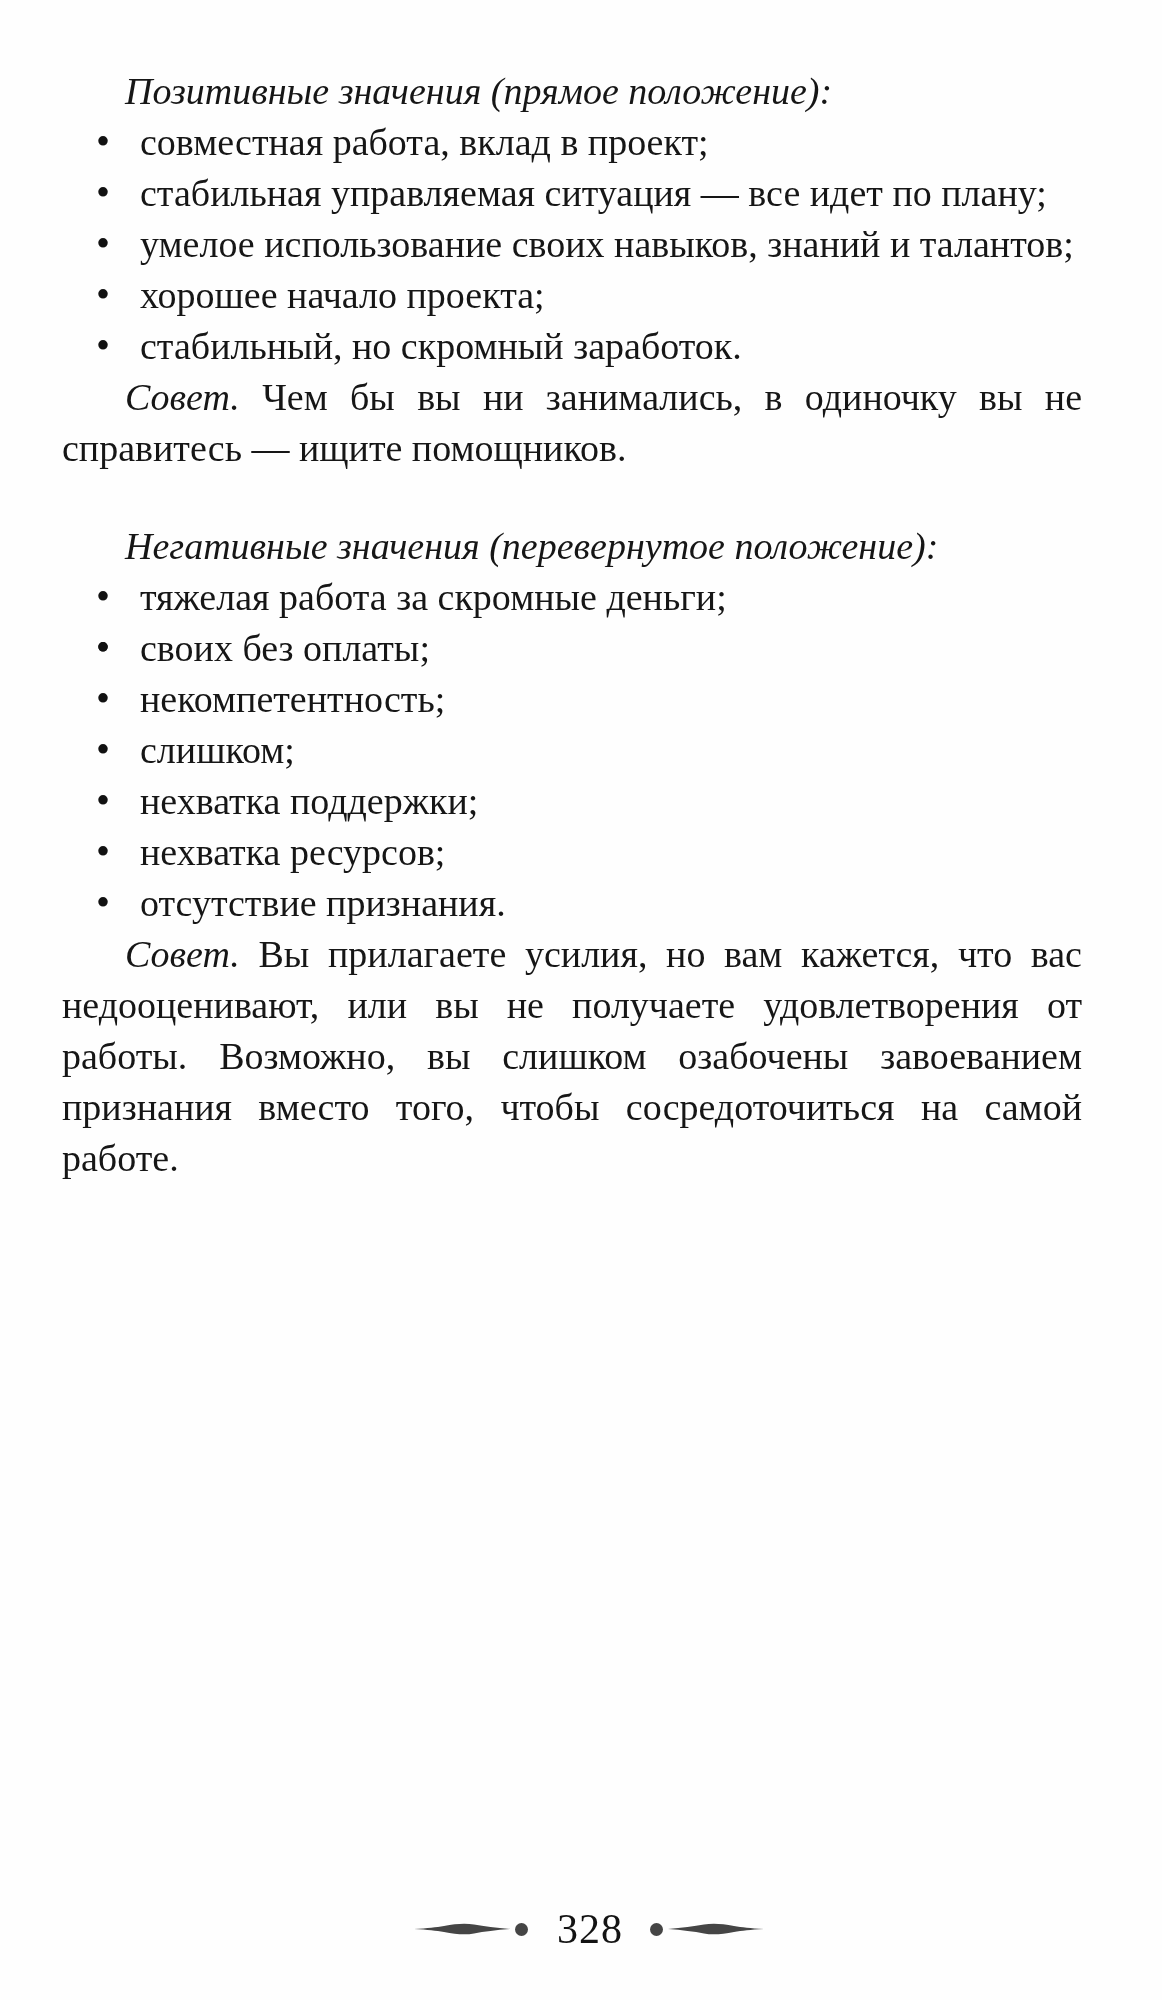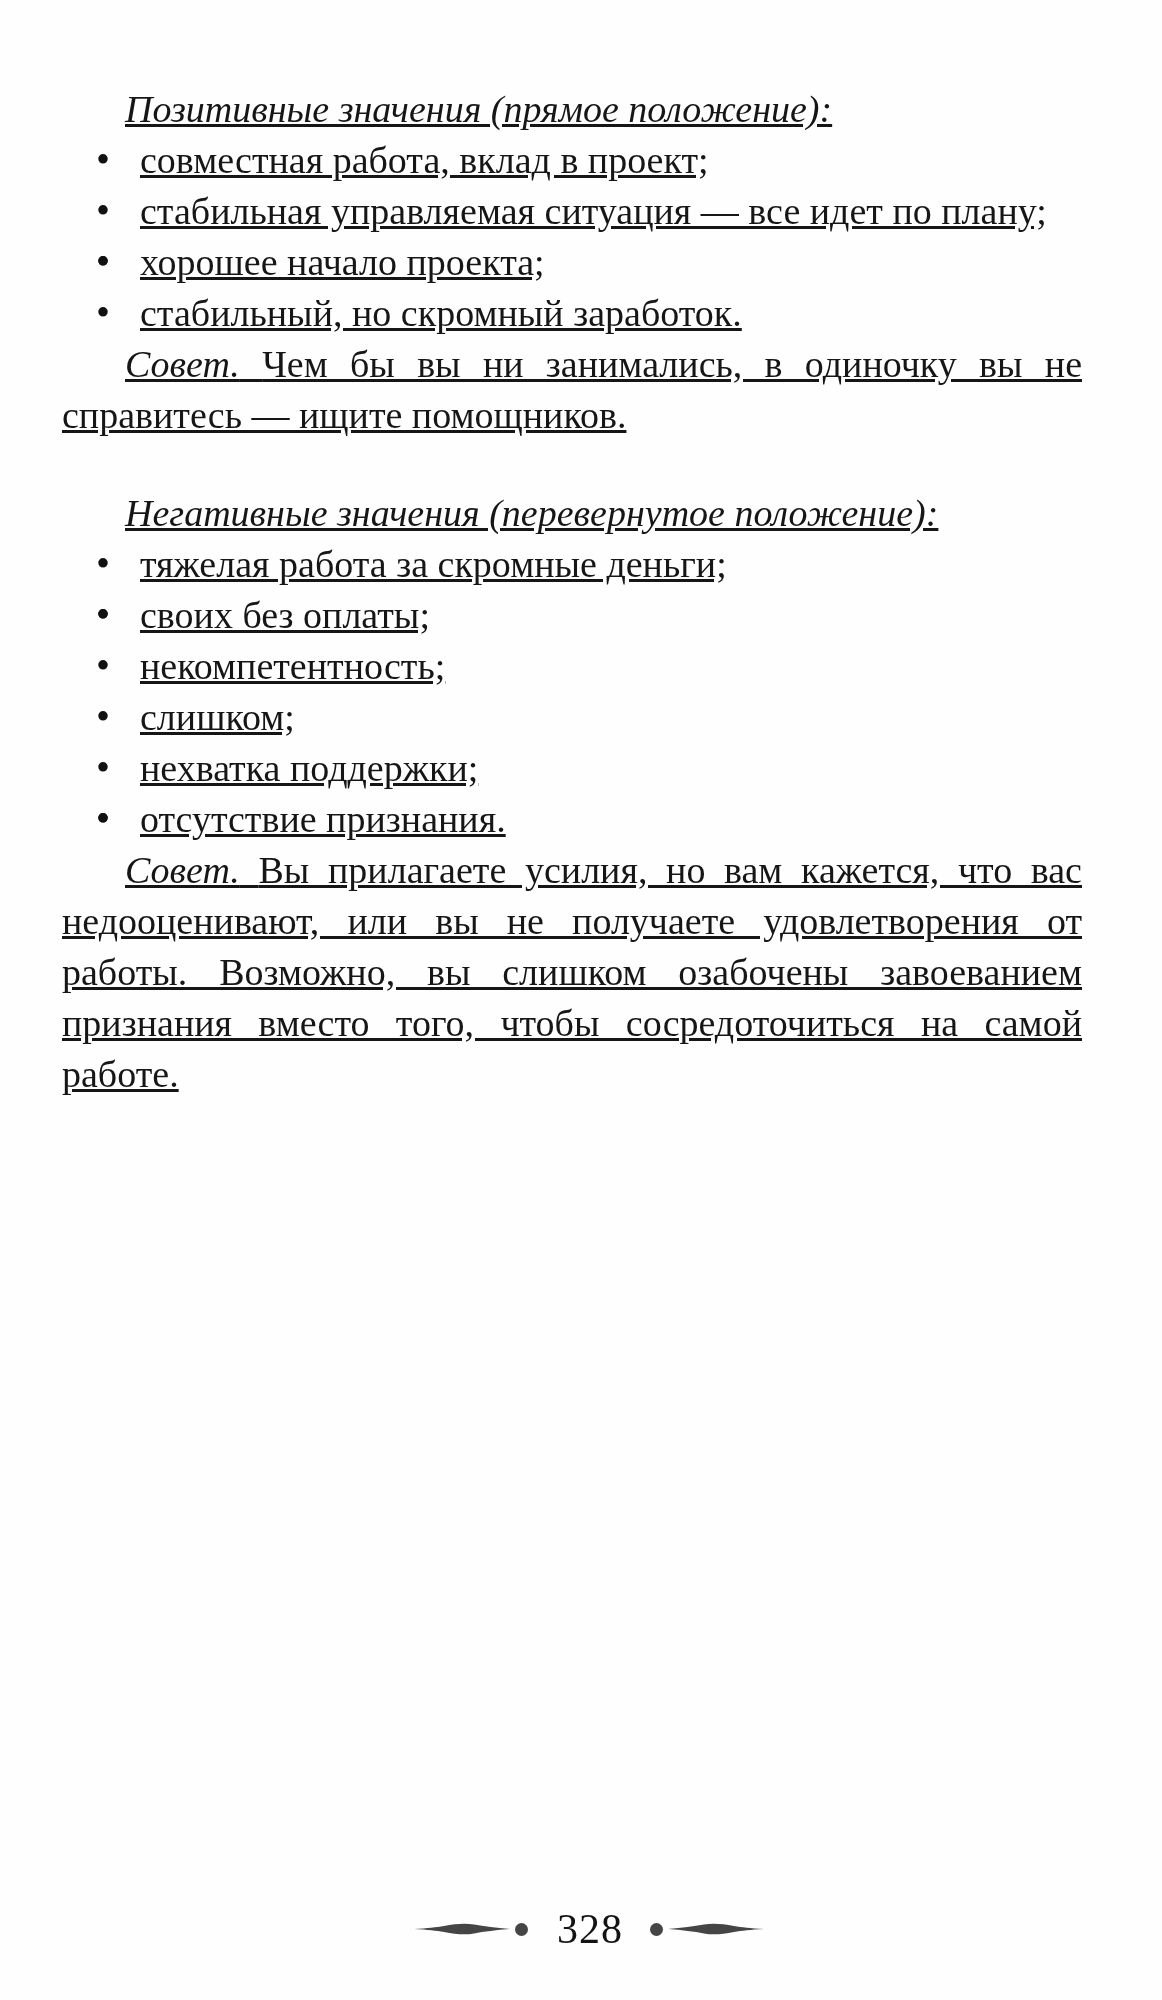--- a/index.html
+++ b/index.html
@@ -16,26 +16,25 @@
   .page {
     position: relative;
     width: 1162px;
     height: 2000px;
     background: #fefefe;
     overflow: hidden;
   }
   .content {
     position: absolute;
     left: 62px;
-    top: 84px;
+    top: 66px;
     width: 1020px;
     font-size: 38px;
     line-height: 51px;
     text-align: justify;
-    text-decoration: underline;
   }
   .section-heading {
     font-style: italic;
     text-indent: 63px;
     margin: 0;
     font-weight: normal;
     font-size: 38px;
     line-height: 51px;
   }
   .section--negative {
@@ -112,20 +111,21 @@
         <li>
           <span class="bullet-marker">•</span>
           <span>совместная работа, вклад в проект;</span>
         </li>
         <li>
           <span class="bullet-marker">•</span>
           <span>стабильная управляемая ситуация — все идет по плану;</span>
         </li>
         <li>
           <span class="bullet-marker">•</span>
+          <span>умелое использование своих навыков, знаний и та­лантов;</span>
         </li>
         <li>
           <span class="bullet-marker">•</span>
           <span>хорошее начало проекта;</span>
         </li>
         <li>
           <span class="bullet-marker">•</span>
           <span>стабильный, но скромный заработок.</span>
         </li>
       </ul>
@@ -153,20 +153,21 @@
         <li>
           <span class="bullet-marker">•</span>
           <span>слишком;</span>
         </li>
         <li>
           <span class="bullet-marker">•</span>
           <span>нехватка поддержки;</span>
         </li>
         <li>
           <span class="bullet-marker">•</span>
+          <span>нехватка ресурсов;</span>
         </li>
         <li>
           <span class="bullet-marker">•</span>
           <span>отсутствие признания.</span>
         </li>
       </ul>
       <p class="advice"><span class="advice-label">Совет.</span> <span>Вы прилагаете усилия, но вам кажется, что вас недооценивают, или вы не получаете удовлетворения от работы. Возможно, вы слишком озабочены завоеванием признания вместо того, чтобы сосредоточиться на самой работе.</span></p>
     </div>
 
   </div>

